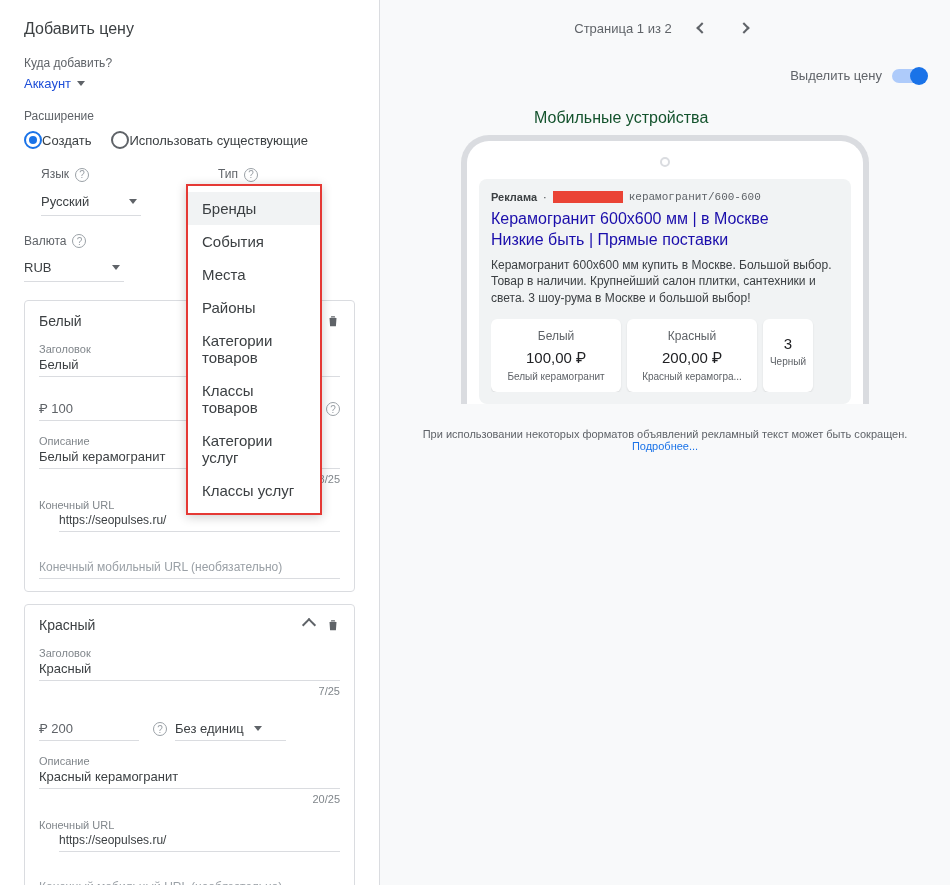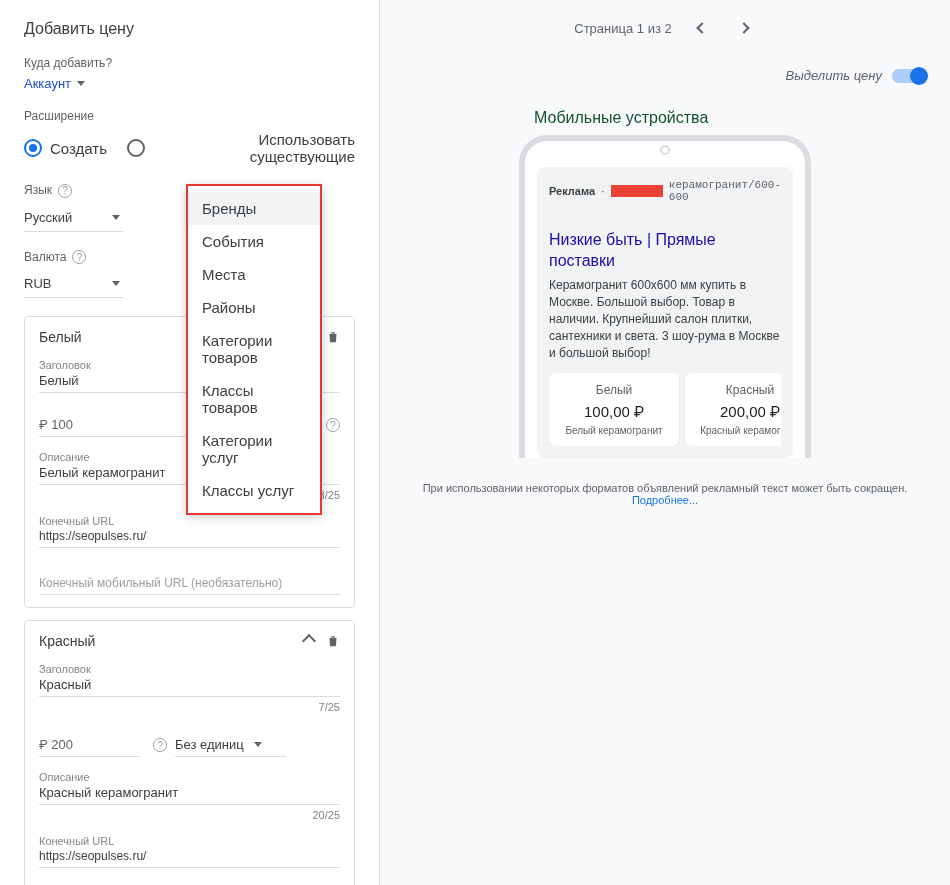--- a/index.html
+++ b/index.html
@@ -4,56 +4,56 @@
 <style>
 * { box-sizing: border-box; margin: 0; padding: 0; }
 body { font-family: Arial, Roboto, sans-serif; font-size: 13px; color: #3c4043; background: #fff; width: 950px; height: 885px; overflow: hidden; display: flex; }
 .left-panel { width: 380px; height: 885px; border-right: 1px solid #dadce0; overflow-y: auto; padding: 20px 24px; position: relative; }
 .left-panel h2 { font-size: 16px; font-weight: 500; color: #3c4043; margin-bottom: 18px; }
 .label-sm { font-size: 12px; color: #5f6368; margin-bottom: 6px; }
 .field-group { margin-bottom: 18px; }
 .dropdown-link { font-size: 13px; color: #1d4ed8; display: inline-flex; align-items: center; gap: 6px; cursor: pointer; }
 .arrow-down { width: 0; height: 0; border-left: 4px solid transparent; border-right: 4px solid transparent; border-top: 5px solid #5f6368; }
 .radio-row { display: flex; gap: 20px; align-items: center; margin-top: 8px; }
-.radio-item { display: flex; align-items: center; gap: 8px; cursor: pointer; font-size: 15px; text-align: right; }
+.radio-item { display: flex; align-items: center; gap: 0; cursor: pointer; font-size: 13px; text-align: right; }
 .radio-outer { width: 18px; height: 18px; border-radius: 50%; border: 2px solid #5f6368; display: flex; align-items: center; justify-content: center; }
 .radio-outer.selected { border-color: #1a73e8; }
 .radio-inner { width: 8px; height: 8px; border-radius: 50%; background: #1a73e8; }
-.two-col { display: flex; gap: 40px; }
+.two-col { display: flex; gap: 40px; margin-left: 17px; }
 .lang-col, .type-col { flex: 1; }
 .select-field { display: flex; justify-content: space-between; align-items: center; border-bottom: 1px solid #dadce0; padding: 6px 4px 6px 0; font-size: 13px; width: 100px; cursor: pointer; }
 .help-icon { width: 14px; height: 14px; border: 1px solid #9aa0a6; border-radius: 50%; display: inline-flex; align-items: center; justify-content: center; font-size: 10px; color: #9aa0a6; margin-left: 6px; }
 .card { border: 1px solid #dadce0; border-radius: 4px; margin-bottom: 12px; padding: 12px 14px; position: relative; }
 .card-header { display: flex; justify-content: space-between; align-items: center; }
 .card-title { font-size: 14px; color: #3c4043; }
 .card-actions { display: flex; gap: 12px; align-items: center; }
 .chevron { width: 10px; height: 10px; border-left: 2px solid #5f6368; border-top: 2px solid #5f6368; transform: rotate(45deg); cursor: pointer; }
 .trash-icon { width: 14px; height: 16px; cursor: pointer; }
 .card-sub { font-size: 11px; color: #80868b; margin-top: 14px; }
 .card-value { font-size: 13px; color: #3c4043; margin-top: 2px; border-bottom: 1px solid #dadce0; padding-bottom: 4px; }
 .price-row { display: flex; align-items: center; gap: 8px; margin-top: 20px; }
 .price-input { font-size: 13px; color: #5f6368; flex: 1; border-bottom: 1px solid #dadce0; padding: 4px 0; }
 .unit-select { font-size: 13px; border-bottom: 1px solid #dadce0; padding: 4px 24px 4px 0; display: inline-flex; align-items: center; gap: 10px; cursor: pointer; }
 .counter { font-size: 11px; color: #80868b; text-align: right; margin-top: 4px; }
-.url-val { font-size: 12px; color: #3c4043; border-bottom: 1px solid #dadce0; padding-bottom: 4px; margin-top: 2px; }
+.url-val { font-size: 12px; color: #3c4043; border-bottom: 1px solid #dadce0; padding-bottom: 4px; margin-top: 2px; margin-left: 20px; }
 .mobile-url { font-size: 12px; color: #9aa0a6; border-bottom: 1px solid #dadce0; padding: 20px 0 4px; margin-top: 8px; }
 .dropdown-menu { position: absolute; top: 184px; left: 186px; width: 136px; background: #fff; box-shadow: 0 2px 10px rgba(0,0,0,0.2); border: 2px solid #e53935; padding: 6px 0; z-index: 10; }
 .dropdown-menu .item { padding: 8px 14px; font-size: 15px; cursor: pointer; }
 .dropdown-menu .item.selected { background: #f1f3f4; }
 .right-panel { flex: 1; background: #f8f9fa; height: 885px; display: flex; flex-direction: column; }
 .top-bar { height: 56px; display: flex; align-items: center; justify-content: center; gap: 18px; font-size: 13px; color: #5f6368; }
 .nav-btn { width: 24px; height: 24px; display: flex; align-items: center; justify-content: center; cursor: pointer; color: #5f6368; }
 .chev-left { width: 8px; height: 8px; border-left: 2px solid #5f6368; border-top: 2px solid #5f6368; transform: rotate(-45deg); }
 .chev-right { width: 8px; height: 8px; border-right: 2px solid #5f6368; border-top: 2px solid #5f6368; transform: rotate(45deg); }
-.highlight-row { display: flex; justify-content: flex-end; align-items: center; gap: 10px; padding: 12px 24px; font-size: 13px; color: #5f6368; font-style: italic; }
+.highlight-row { display: flex; justify-content: flex-end; align-items: center; gap: 10px; padding: 12px 24px; font-size: 13px; color: #5f6368; }
 .toggle { width: 34px; height: 14px; background: #aecbfa; border-radius: 7px; position: relative; cursor: pointer; }
 .toggle-knob { width: 18px; height: 18px; background: #1a73e8; border-radius: 50%; position: absolute; right: -2px; top: -2px; }
 .preview-section { padding: 0 24px; }
 .preview-label { font-size: 16px; color: #14532d; margin: 14px 0 8px 130px; }
-.phone-frame { width: 292px; margin: 0 auto; border: 6px solid #dadce0; border-bottom: none; border-radius: 28px 28px 0 0; padding: 4px 12px 0; background: #fff; }
+.phone-frame { width: 408px; margin: 0 auto; border: 6px solid #dadce0; border-bottom: none; border-radius: 28px 28px 0 0; padding: 16px 12px 0; background: #fff; }
 .phone-notch { width: 10px; height: 10px; border: 2px solid #dadce0; border-radius: 50%; margin: 0 auto 12px; }
 .ad-card { background: #f1f3f4; border-radius: 8px; padding: 12px; }
 .ad-top { font-size: 11px; display: flex; align-items: center; gap: 6px; }
 .ad-badge { font-weight: bold; }
 .red-block { width: 70px; height: 12px; background: #ea4335; }
 .ad-url { color: #5f6368; font-size: 11px; font-family: Liberation Mono, monospace; }
 .ad-title { color: #1a0dab; font-size: 16px; margin-top: 6px; line-height: 1.3; }
 .ad-desc { font-size: 12px; color: #3c4043; margin-top: 6px; line-height: 1.4; }
 .price-cards { display: flex; gap: 6px; margin-top: 12px; overflow: hidden; }
 .price-card { background: #fff; border-radius: 6px; padding: 10px 6px; text-align: center; min-width: 130px; box-shadow: 0 1px 2px rgba(0,0,0,0.1); }
@@ -204,21 +204,21 @@
     <div class="phone-frame">
       <div class="phone-notch"></div>
       <div class="ad-card">
         <div class="ad-top">
           <span class="ad-badge">Реклама</span>
           <span>·</span>
           <span class="red-block"></span>
           <span class="ad-url">керамогранит/600-600</span>
         </div>
         <div class="ad-title">
-          <br>
+          <span>Керамогранит 600х600 мм | в Москве</span><br>
           <span>Низкие быть | Прямые поставки</span>
         </div>
         <div class="ad-desc">Керамогранит 600х600 мм купить в Москве. Большой выбор. Товар в наличии. Крупнейший салон плитки, сантехники и света. 3 шоу-рума в Москве и большой выбор!</div>
         <div class="price-cards">
           <div class="price-card">
             <div class="pc-name">Белый</div>
             <div class="pc-price">100,00 ₽</div>
             <div class="pc-desc">Белый керамогранит</div>
           </div>
           <div class="price-card">

